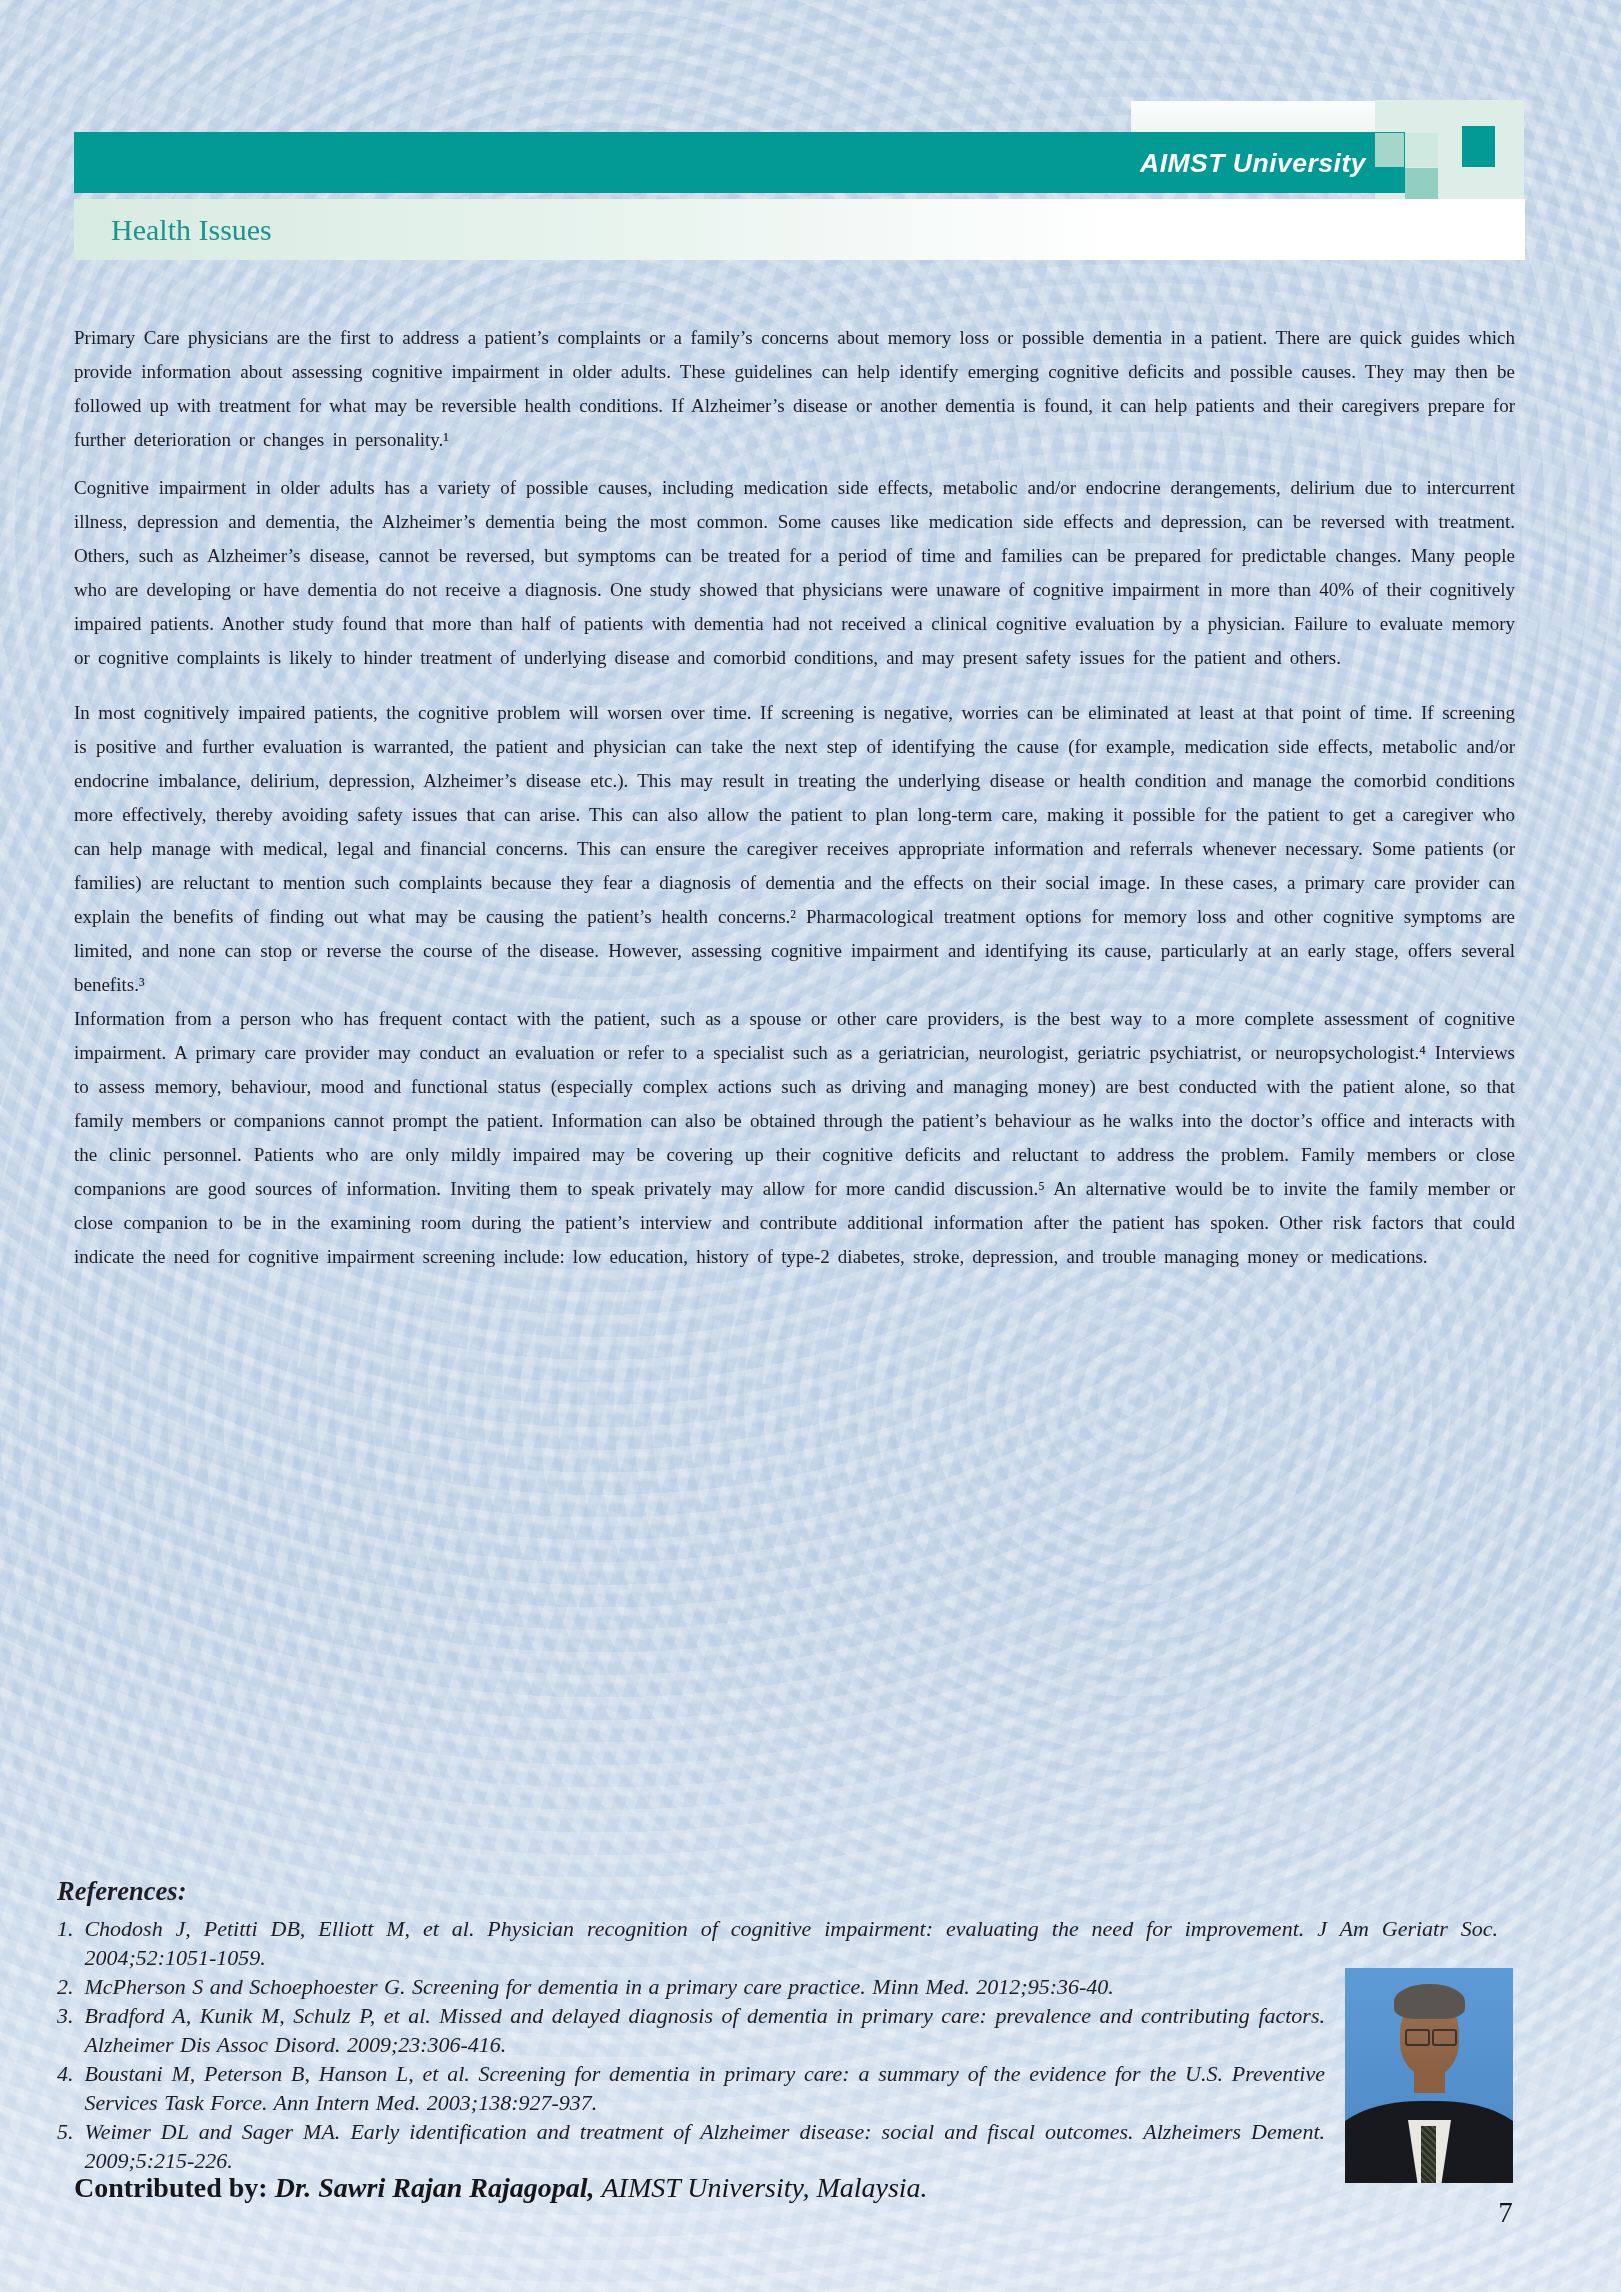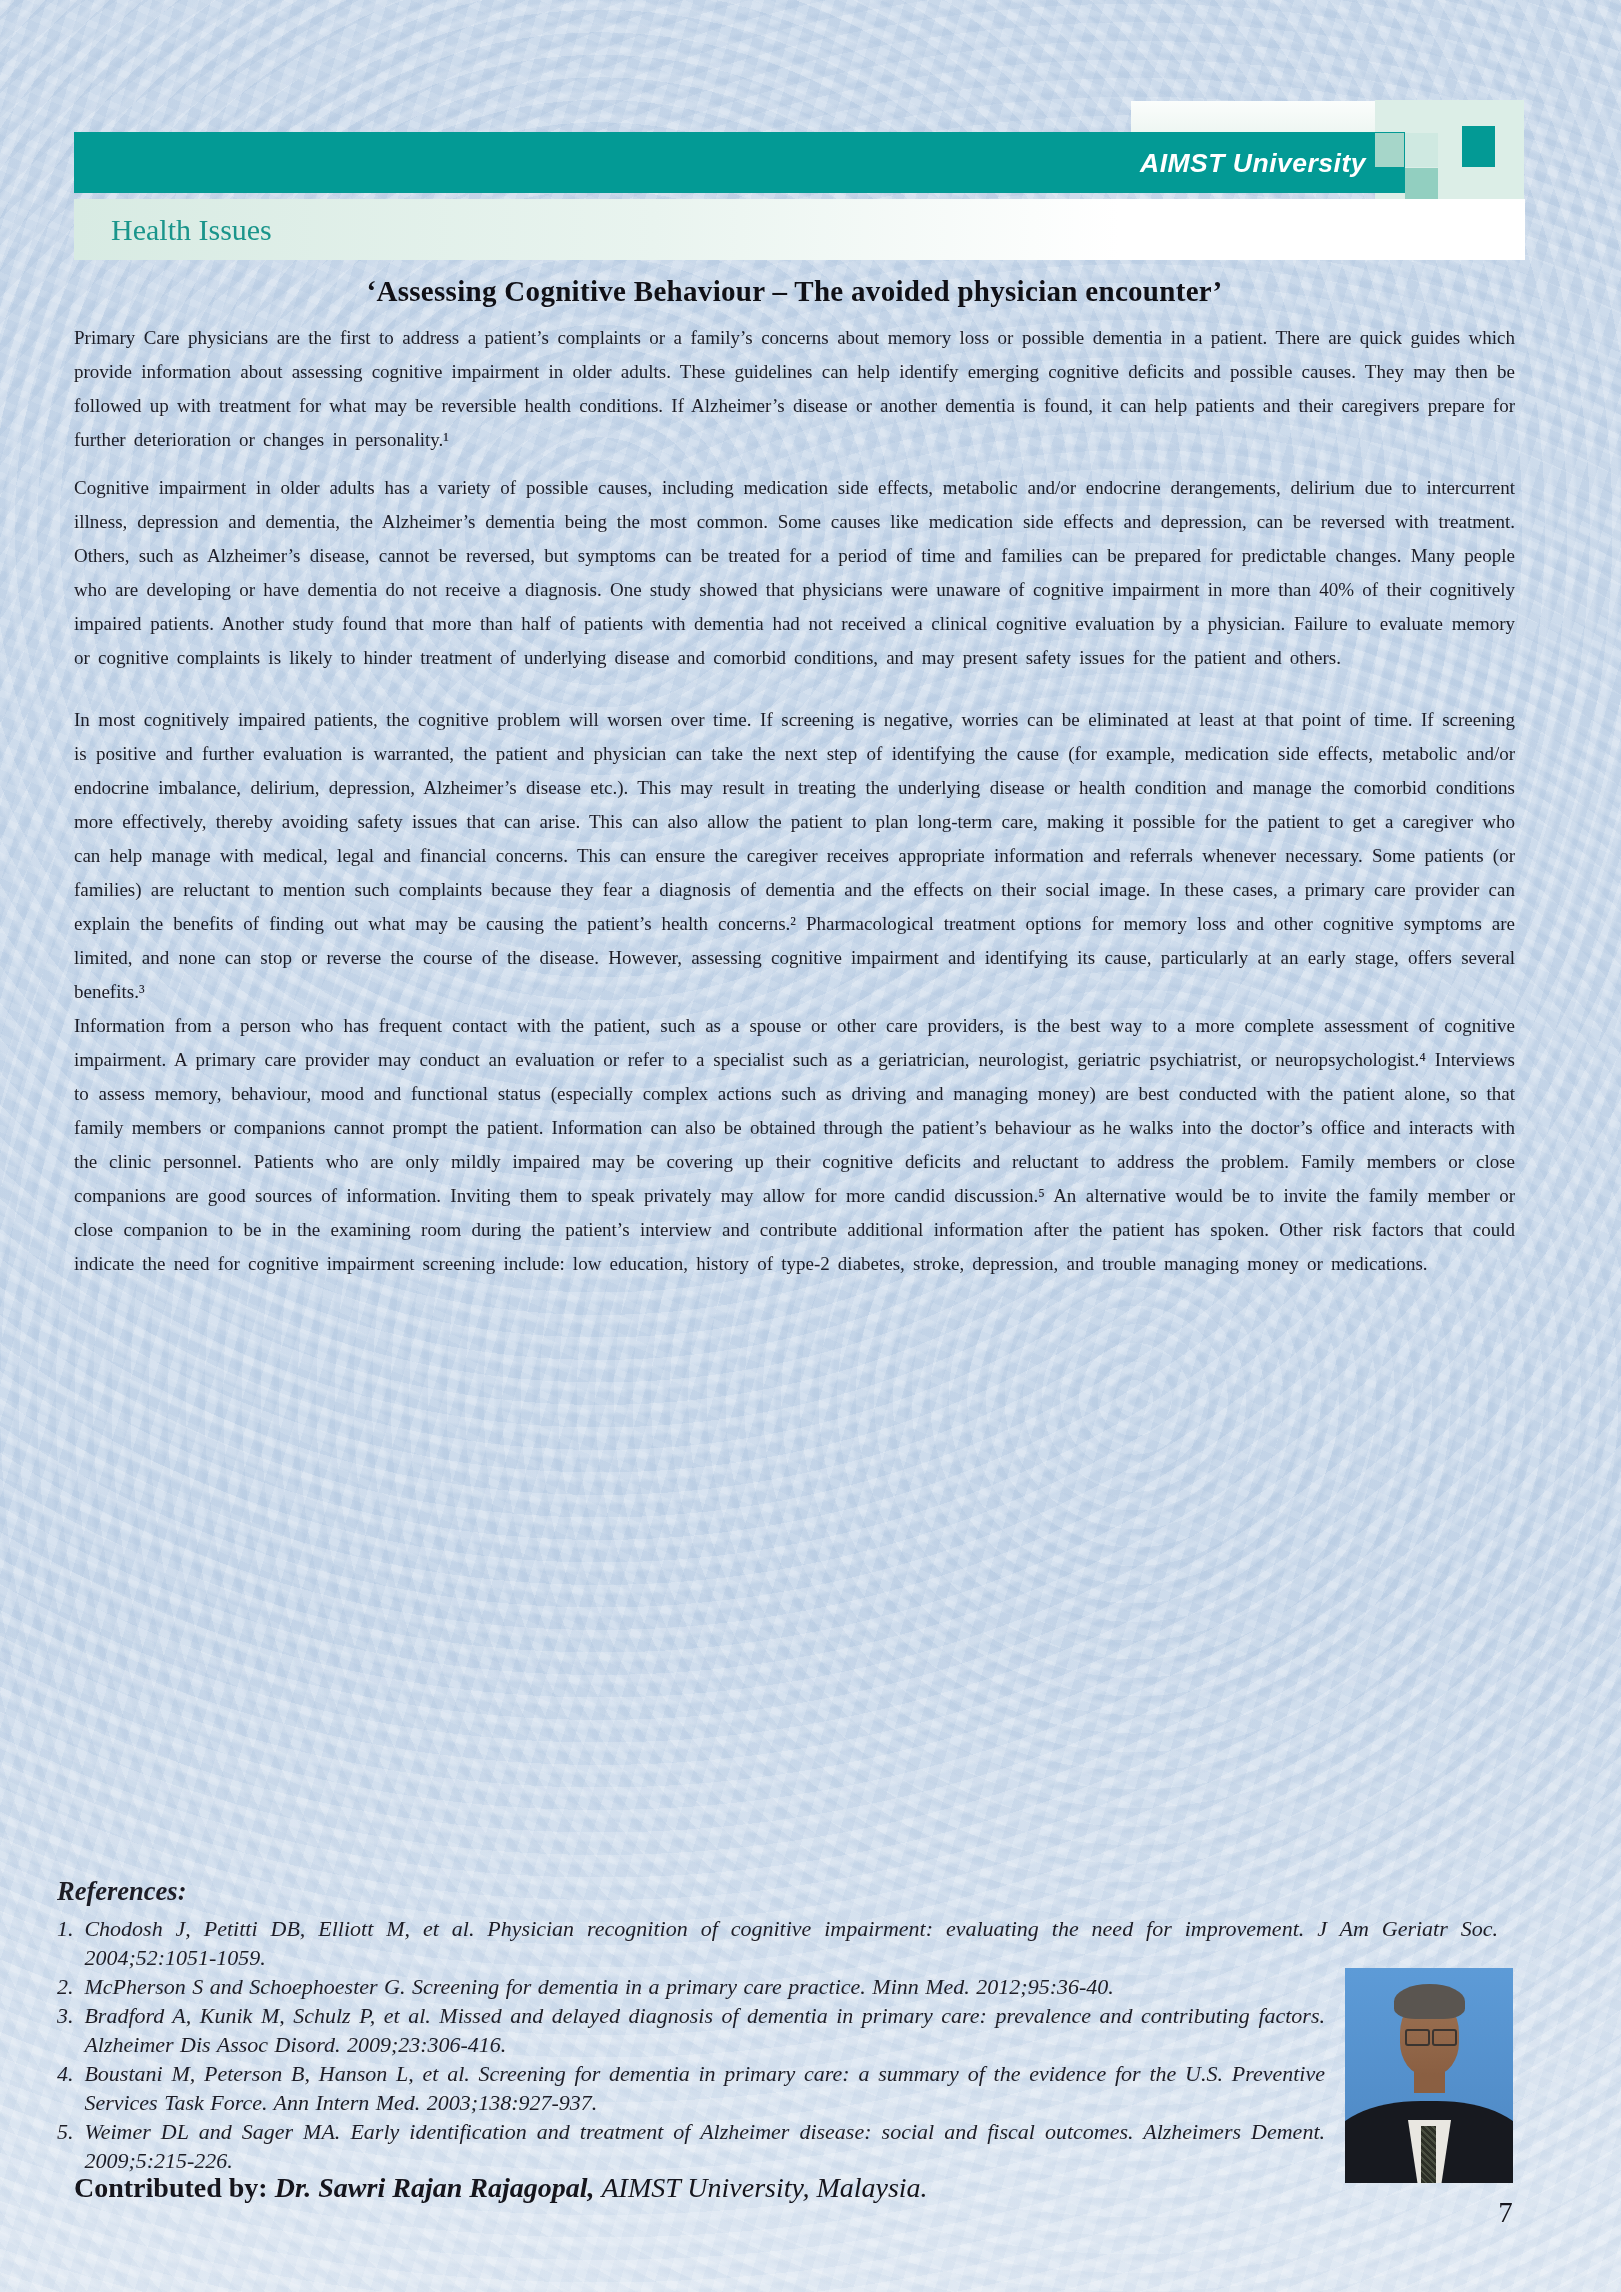--- a/index.html
+++ b/index.html
@@ -33,21 +33,21 @@
   .section-bar{left:74px;top:199px;width:1451px;height:61px;
     background:linear-gradient(to right,#d8ebe3 0%,#e9f4ef 40%,#ffffff 72%);}
   .section-title{margin-left:37px;line-height:61px;font-size:30px;font-weight:normal;color:#1a958b;}
   
   .title{left:74px;top:275px;width:1441px;margin:0;text-align:center;
     font-size:29px;font-weight:bold;color:#101016;letter-spacing:0.3px;}
   .body-text{left:74px;top:321px;width:1441px;height:1555px;overflow:hidden;
     color:#1d1d26;font-size:19px;line-height:34px;text-align:justify;word-spacing:3.4px;}
   .body-text p{margin:0;}
   .body-text p.p2{margin-top:13.7px;}
-  .body-text p.p3{margin-top:28px;}
+  .body-text p.p3{margin-top:21px;}
   .body-text p.p4{margin-top:0;}
   
   .refs{left:57px;top:1876px;width:1441px;color:#1d1d26;font-style:italic;}
   .refs-heading{font-size:26.5px;font-weight:bold;margin:0 0 6.9px 0;}
   .ref{display:flex;font-size:22px;line-height:29px;word-spacing:1px;}
   .ref-num{flex:0 0 27.4px;}
   .ref-text{flex:1;text-align:justify;}
   .ref.narrow{max-width:1268px;}
   
   .contrib{left:74px;top:2172px;width:1264px;font-size:28px;color:#15151c;white-space:nowrap;}
@@ -86,21 +86,20 @@
 
   <div class="sq sq-a"></div>
   <div class="sq sq-b"></div>
   <div class="sq sq-c"></div>
   <div class="sq sq-d"></div>
 
   <div class="abs section-bar">
     <span class="section-title">Health Issues</span>
   </div>
 
-  <h1 class="abs title">‘Assessing Cognitive Behaviour – The avoided physician encounter’</h1>
 
   <div class="abs body-text">
     <p class="p1">Primary Care physicians are the first to address a patient’s complaints or a family’s concerns about memory loss or possible dementia in a patient. There are quick guides which provide information about assessing cognitive impairment in older adults. These guidelines can help identify emerging cognitive deficits and possible causes. They may then be followed up with treatment for what may be reversible health conditions. If Alzheimer’s disease or another dementia is found, it can help patients and their caregivers prepare for further deterioration or changes in personality.¹</p>
     <p class="p2">Cognitive impairment in older adults has a variety of possible causes, including medication side effects, metabolic and/or endocrine derangements, delirium due to intercurrent illness, depression and dementia, the Alzheimer’s dementia being the most common. Some causes like medication side effects and depression, can be reversed with treatment. Others, such as Alzheimer’s disease, cannot be reversed, but symptoms can be treated for a period of time and families can be prepared for predictable changes. Many people who are developing or have dementia do not receive a diagnosis. One study showed that physicians were unaware of cognitive impairment in more than 40% of their cognitively impaired patients. Another study found that more than half of patients with dementia had not received a clinical cognitive evaluation by a physician. Failure to evaluate memory or cognitive complaints is likely to hinder treatment of underlying disease and comorbid conditions, and may present safety issues for the patient and others.</p>
     <p class="p3">In most cognitively impaired patients, the cognitive problem will worsen over time. If screening is negative, worries can be eliminated at least at that point of time. If screening is positive and further evaluation is warranted, the patient and physician can take the next step of identifying the cause (for example, medication side effects, metabolic and/or endocrine imbalance, delirium, depression, Alzheimer’s disease etc.). This may result in treating the underlying disease or health condition and manage the comorbid conditions more effectively, thereby avoiding safety issues that can arise. This can also allow the patient to plan long-term care, making it possible for the patient to get a caregiver who can help manage with medical, legal and financial concerns. This can ensure the caregiver receives appropriate information and referrals whenever necessary. Some patients (or families) are reluctant to mention such complaints because they fear a diagnosis of dementia and the effects on their social image. In these cases, a primary care provider can explain the benefits of finding out what may be causing the patient’s health concerns.² Pharmacological treatment options for memory loss and other cognitive symptoms are limited, and none can stop or reverse the course of the disease. However, assessing cognitive impairment and identifying its cause, particularly at an early stage, offers several benefits.³</p>
     <p class="p4">Information from a person who has frequent contact with the patient, such as a spouse or other care providers, is the best way to a more complete assessment of cognitive impairment. A primary care provider may conduct an evaluation or refer to a specialist such as a geriatrician, neurologist, geriatric psychiatrist, or neuropsychologist.⁴ Interviews to assess memory, behaviour, mood and functional status (especially complex actions such as driving and managing money) are best conducted with the patient alone, so that family members or companions cannot prompt the patient. Information can also be obtained through the patient’s behaviour as he walks into the doctor’s office and interacts with the clinic personnel. Patients who are only mildly impaired may be covering up their cognitive deficits and reluctant to address the problem. Family members or close companions are good sources of information. Inviting them to speak privately may allow for more candid discussion.⁵ An alternative would be to invite the family member or close companion to be in the examining room during the patient’s interview and contribute additional information after the patient has spoken. Other risk factors that could indicate the need for cognitive impairment screening include: low education, history of type-2 diabetes, stroke, depression, and trouble managing money or medications.</p>
   </div>
 
   <div class="abs refs">
     <div class="refs-heading">References:</div>

